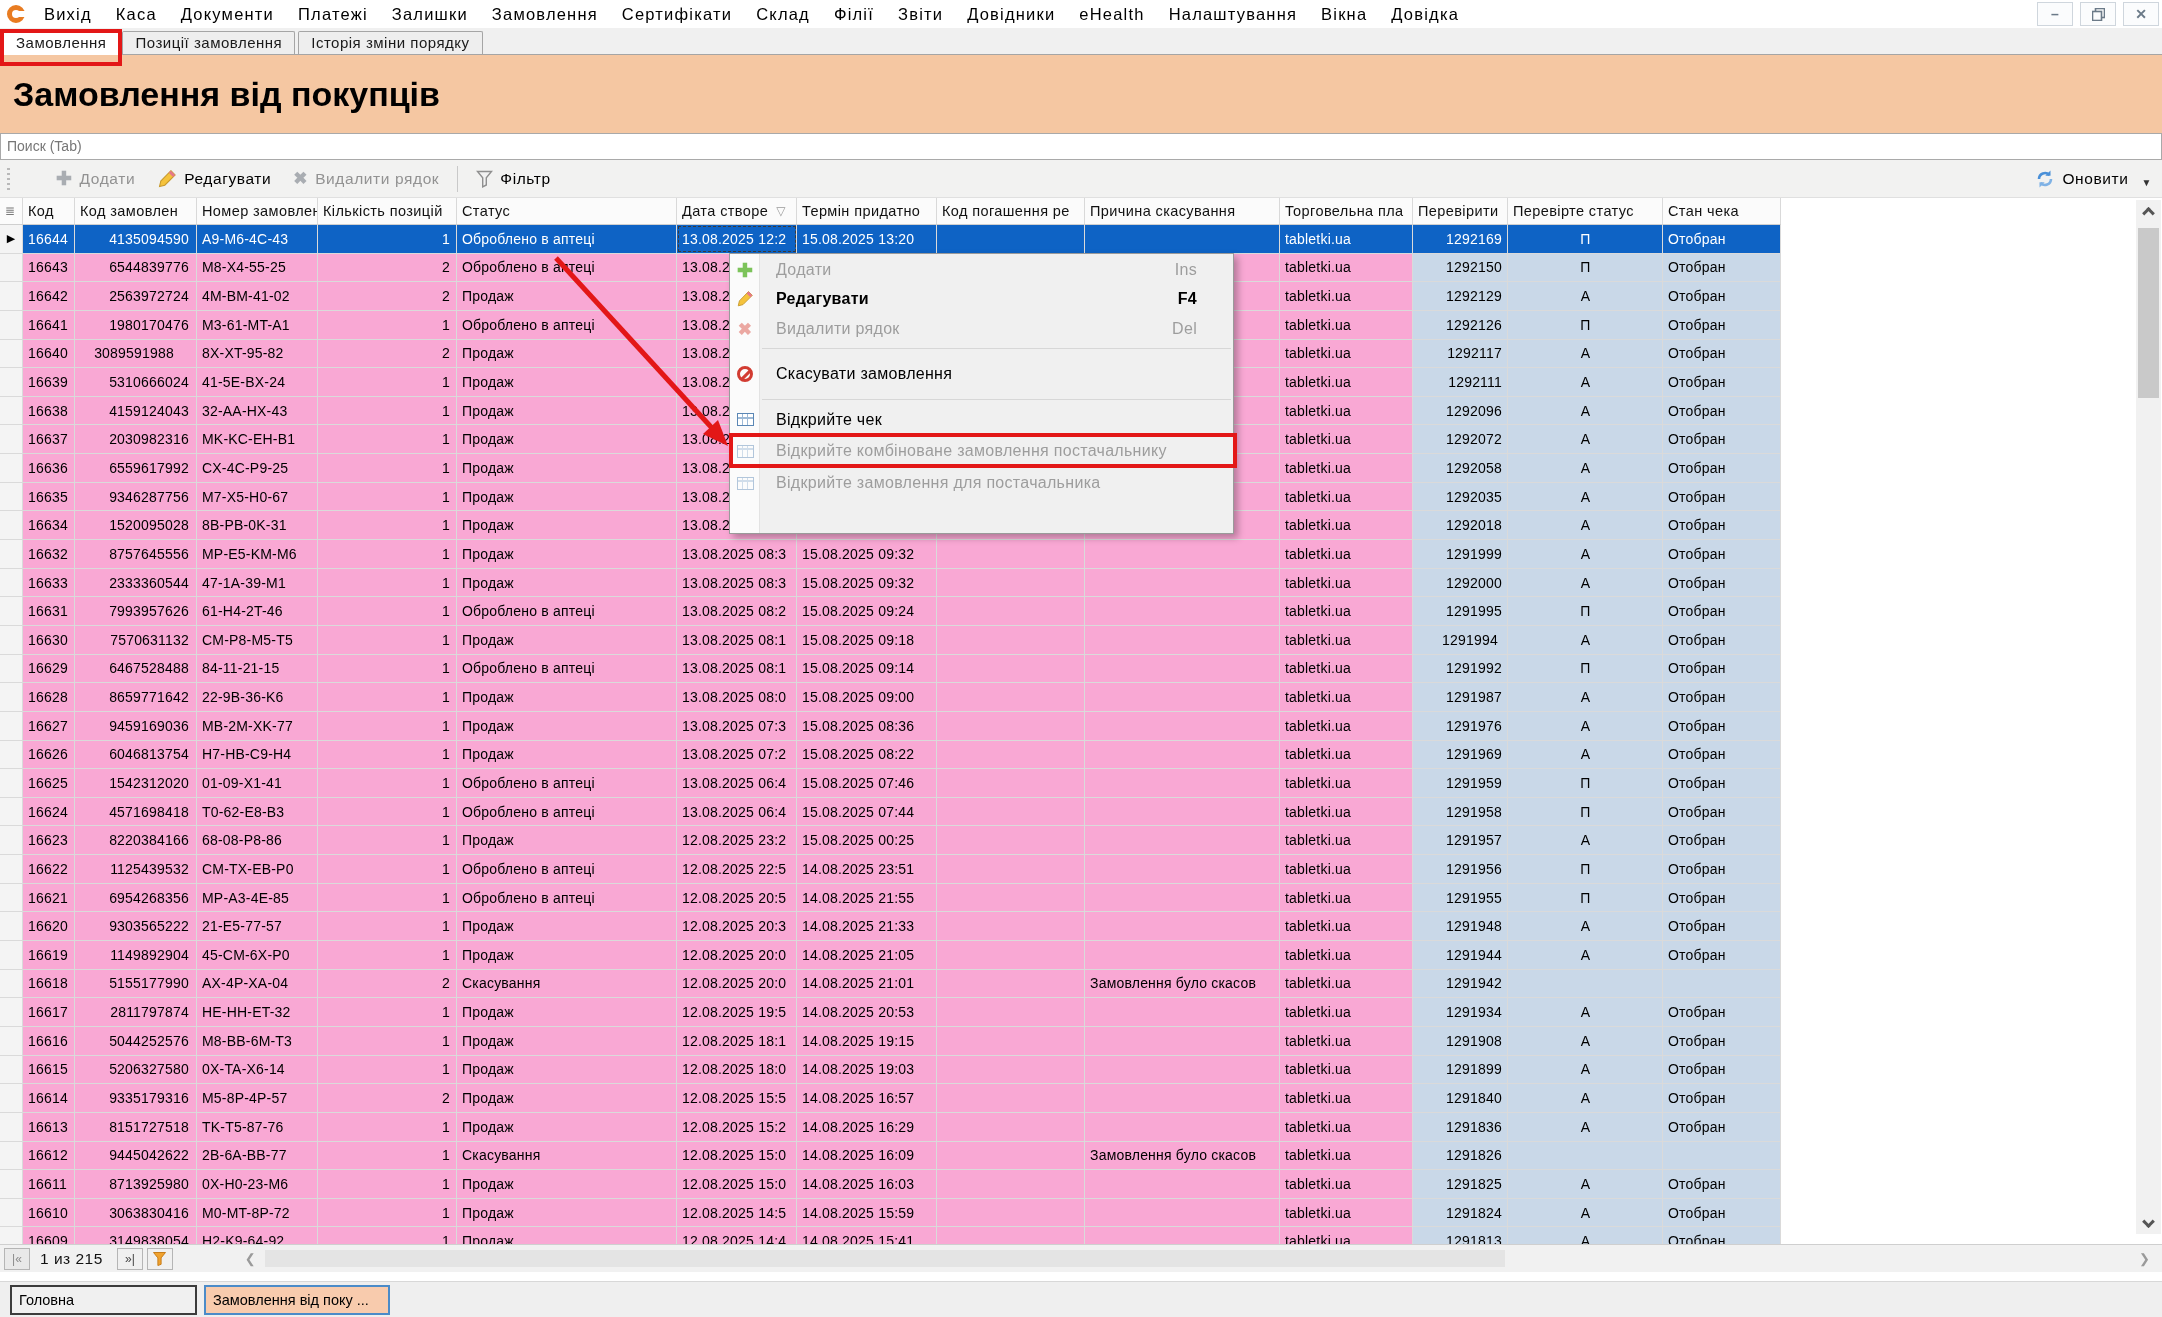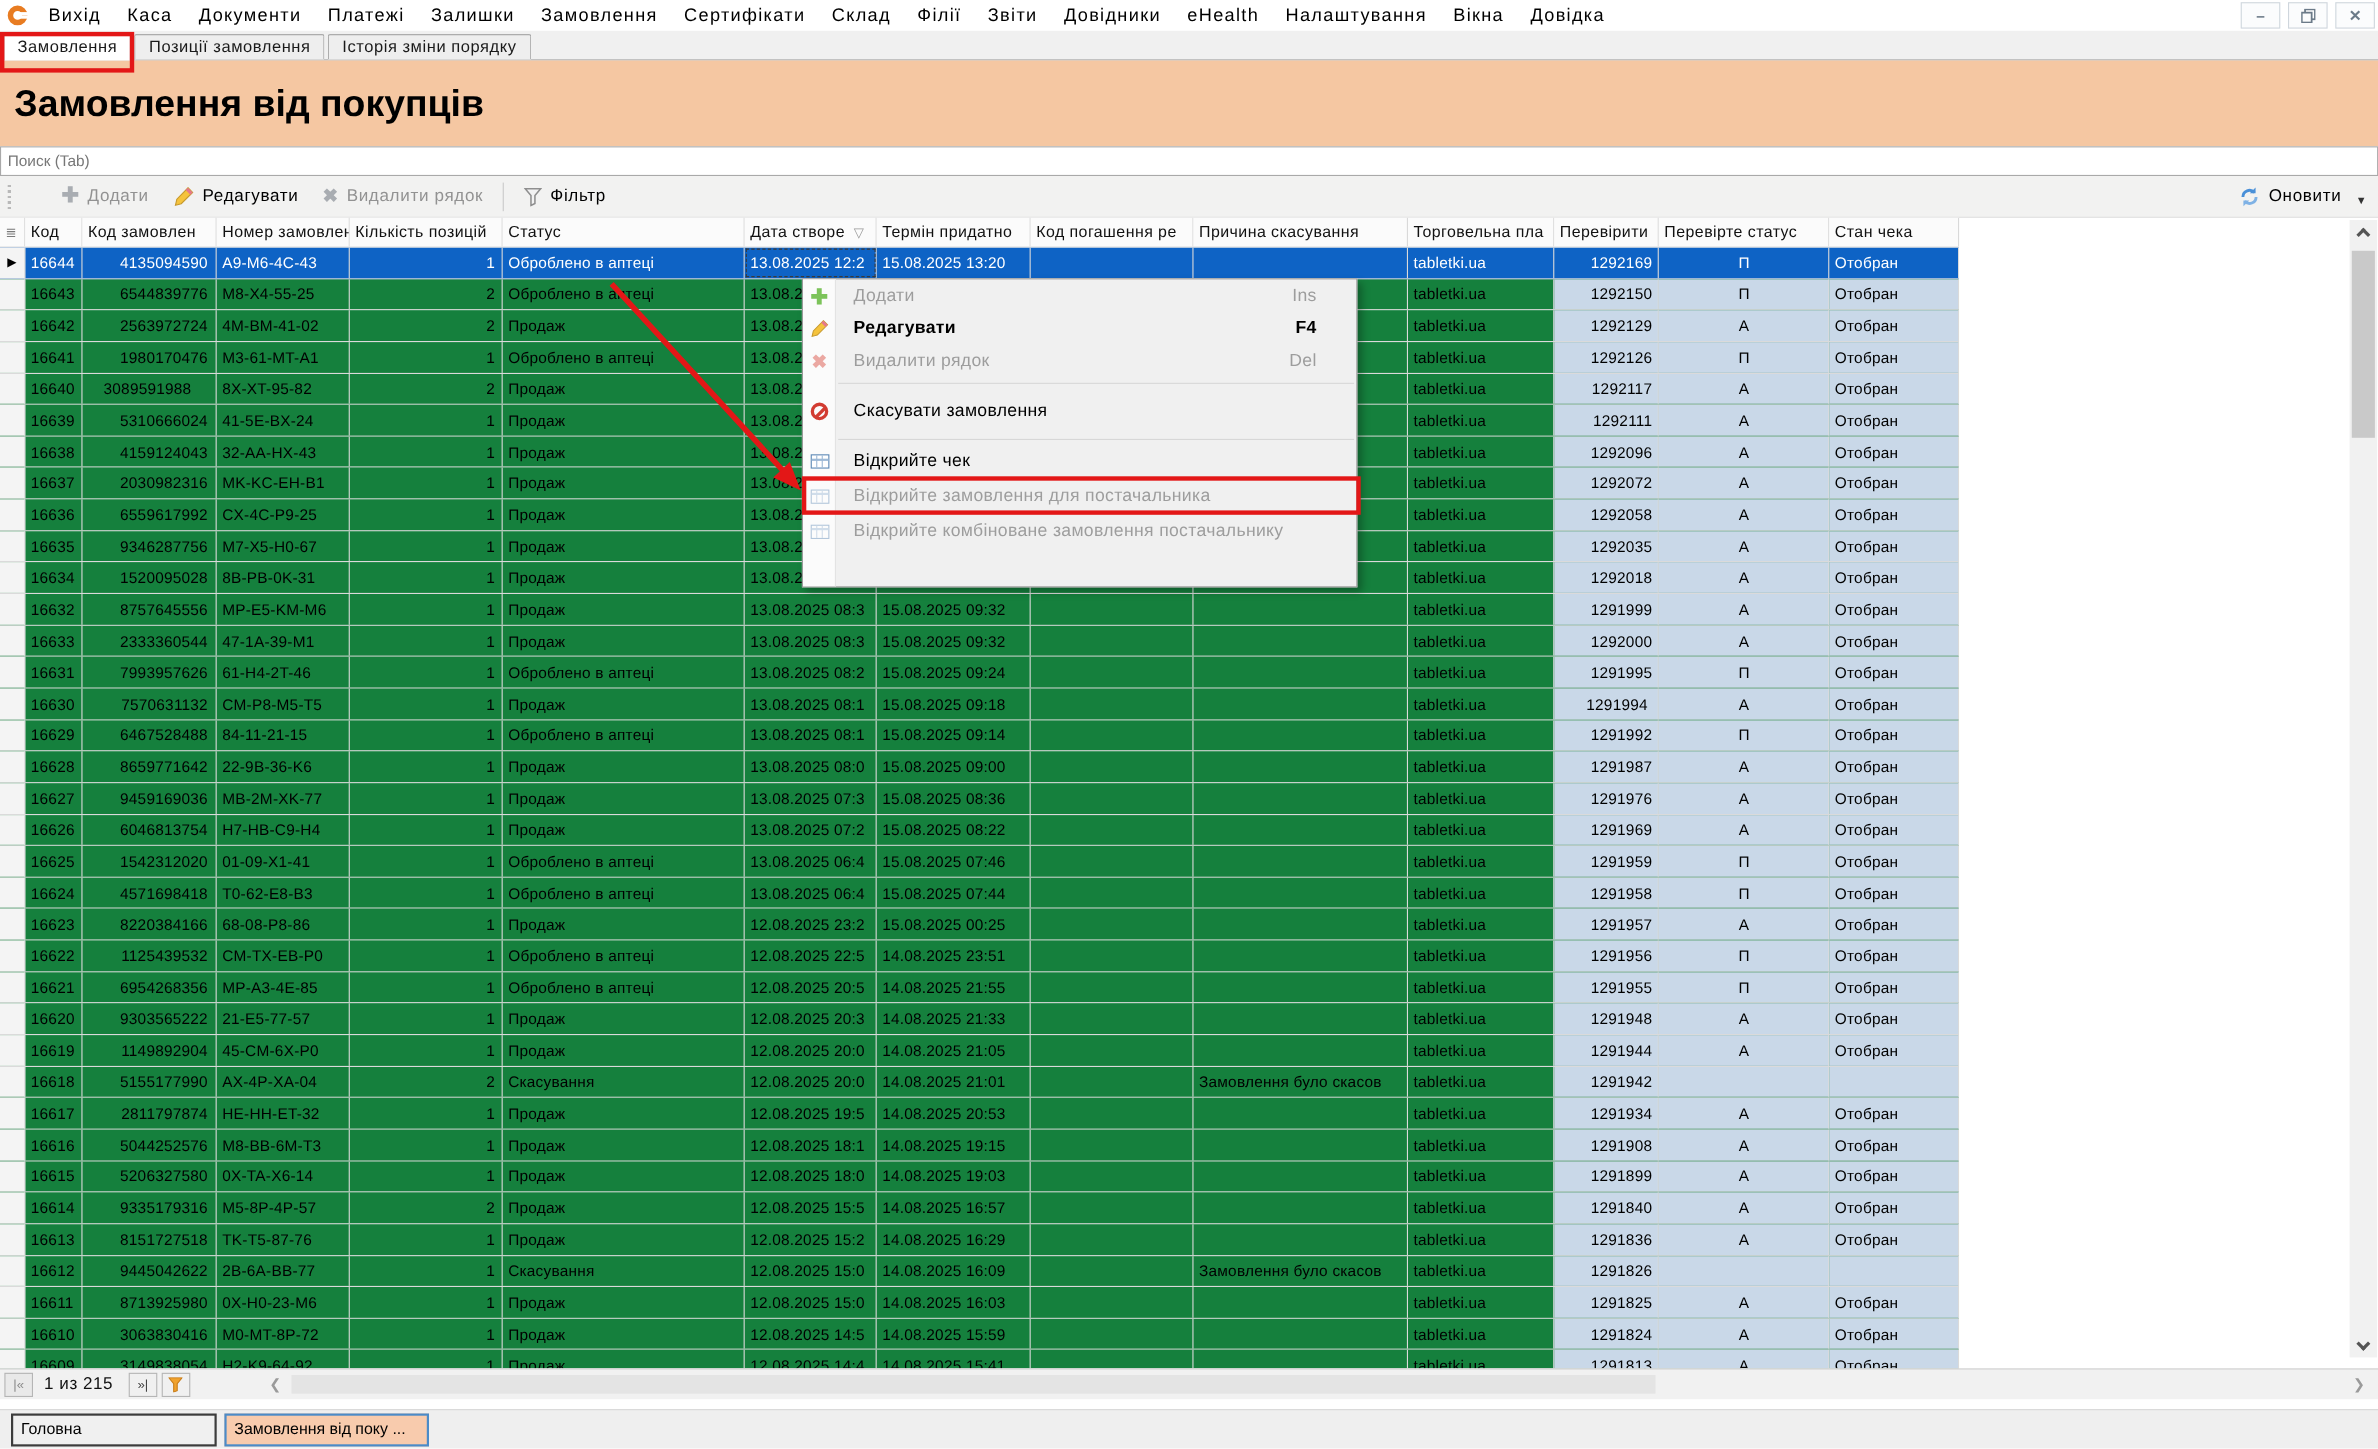--- a/index.html
+++ b/index.html
@@ -40,21 +40,21 @@
   .tsep { width:1px; height:26px; background:#c9c9c9; margin:0 7px; }
   .toolbar-right { margin-left:auto; display:flex; align-items:center; gap:7px; padding-right:10px; letter-spacing:0.6px; }
   .drop-caret { font-size:10px; color:#333; margin-left:6px; margin-top:8px; }
 
   .grid-header { position:absolute; left:0; top:198px; width:1781px; height:27px; display:flex;
                  background:#fbfbfb; border-bottom:1px solid #cfcfcf; }
   .gh-cell { border-right:1px solid #d9d9d9; font-size:14.5px; letter-spacing:0.4px; color:#111; padding:0 4px 0 5px;
              display:flex; align-items:center; overflow:hidden; white-space:nowrap; background:#fbfbfb; }
   .gh-filter { margin-left:8px; color:#9a9a9a; font-size:12px; letter-spacing:0; }
   .grid-rows { position:absolute; left:0; top:225px; width:1781px; height:1019px; overflow:hidden; }
-  .grow { display:flex; height:28.65px; border-bottom:1px solid #dadada; background:#15803d; }
+  .grow { display:flex; height:28.65px; border-bottom:1px solid #dadada; background:#f9a8d4; }
   .gcell { border-right:1px solid #dadada; font-size:14px; letter-spacing:0.2px; padding:0 4px 0 5px; display:flex;
            align-items:center; overflow:hidden; white-space:nowrap; }
   .gcell.r { justify-content:flex-end; }
   .gcell.c { justify-content:center; }
   .gcell.tint { background:#c9d8e8; }
   .gcell.ind { background:#f4f4f4; padding:0; justify-content:center; color:#111; font-size:11px; }
   .grow.selected { background:#0e63c5; color:#fff; }
   .grow.selected .gcell.tint { background:transparent; }
   .grow.selected .gcell.ind { color:#000; }
   .gcell.focus { outline:1px dashed #3a3a3a; outline-offset:-2px; }
@@ -1825,27 +1825,27 @@
     <div class="ctx-item" style="height: 31px;">
       <span class="ctx-ico">
         <div class="grid-ico"></div>
       </span>
       <span class="lab">Відкрийте чек</span>
     </div>
     <div class="ctx-item disabled" style="height: 32px;">
       <span class="ctx-ico">
         <div class="grid-ico faded"></div>
       </span>
-      <span class="lab">Відкрийте замовлення для постачальника</span>
+      <span class="lab">Відкрийте комбіноване замовлення постачальнику</span>
     </div>
     <div class="ctx-item disabled" style="height: 32px;">
       <span class="ctx-ico">
         <div class="grid-ico faded"></div>
       </span>
-      <span class="lab">Відкрийте комбіноване замовлення постачальнику</span>
+      <span class="lab">Відкрийте замовлення для постачальника</span>
     </div>
   </div>
 
 <div class="red-box" id="anno-tab"></div>
 <div class="red-box" id="anno-menu"></div>
 <svg id="arrow-svg" width="2162" height="1317">
   <line x1="556" y1="258" x2="712" y2="428" stroke="#e31717" stroke-width="5"></line>
   <polygon points="728,446 703,434 718,420" fill="#e31717"></polygon>
 </svg>
 

